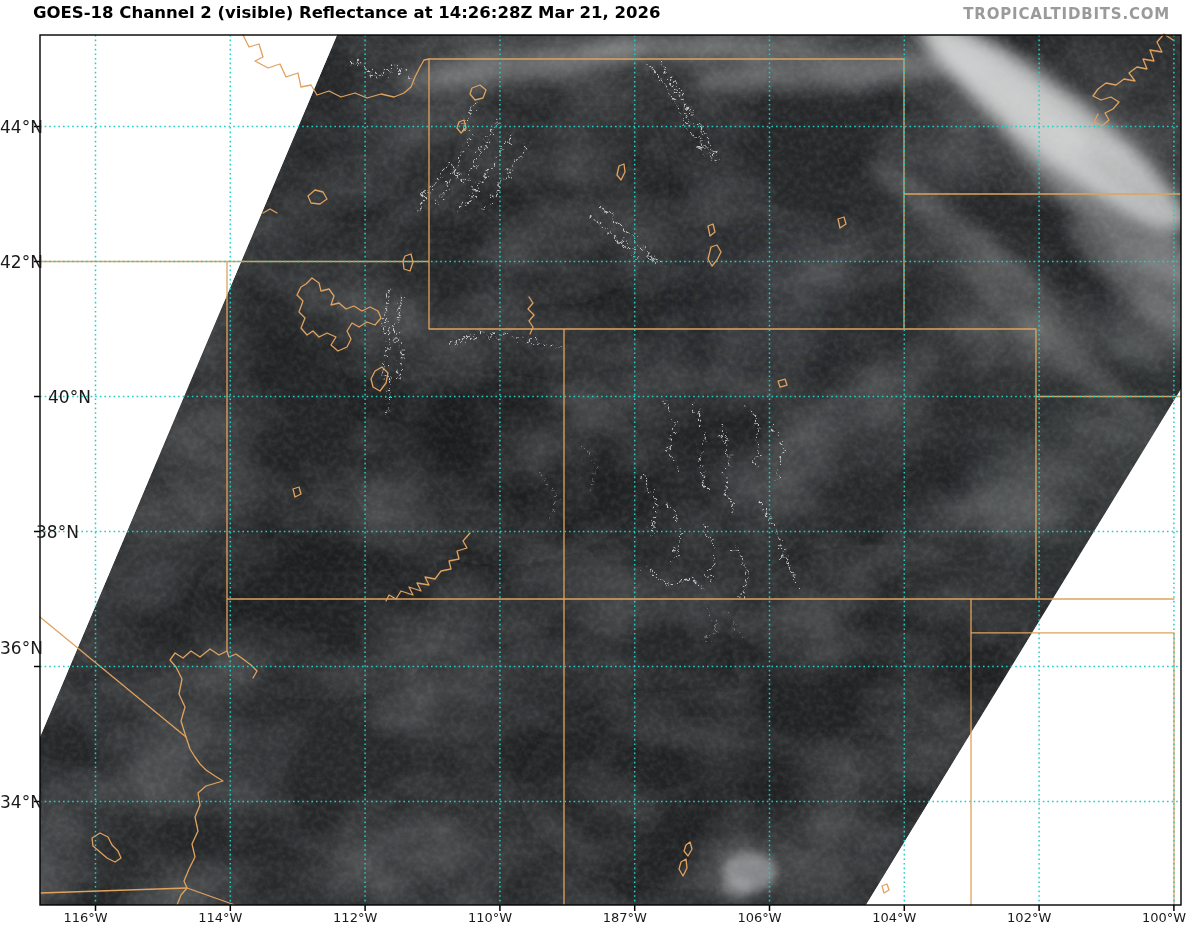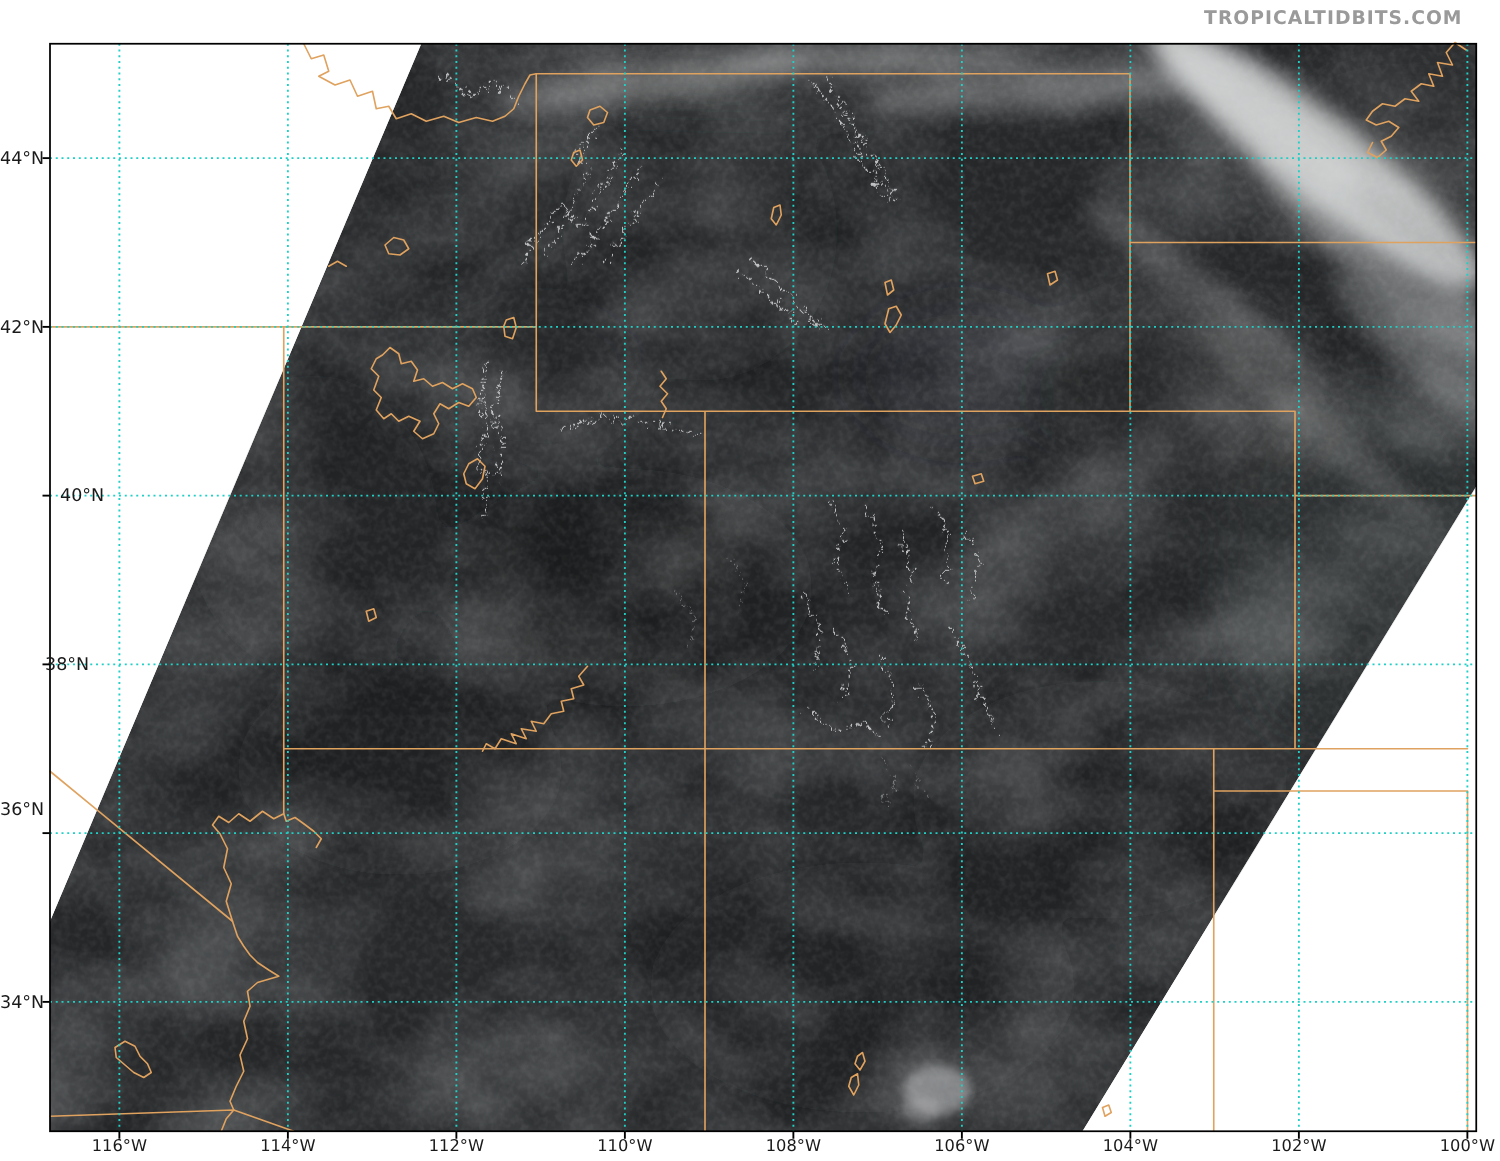--- a/index.html
+++ b/index.html
@@ -2,31 +2,32 @@
 <html style="--bg: #ffffff; --title-color: #000000; --wm-color: #9a9a9a; --tick-color: #1a1a1a;"><head>
 <meta charset="utf-8">
 <style>
   html,body{margin:0;padding:0;background:#ffffff;}
   .stage{position:relative;width:1200px;height:929px;background:var(--bg,#fff);
          font-family:"DejaVu Sans","Liberation Sans",sans-serif;overflow:hidden;}
   .title{position:absolute;left:33px;top:3px;font-size:16.5px;font-weight:bold;
          color:var(--title-color,#000);white-space:nowrap;}
   .watermark{position:absolute;right:30px;top:5px;font-size:15px;font-weight:bold;
          letter-spacing:.8px;color:var(--wm-color,#9a9a9a);white-space:nowrap;}
-  .lat-label{position:absolute;left:0;width:34px;text-align:right;font-size:14px;
+  .lat-label{position:absolute;left:0;width:34px;text-align:right;font-size:17px;
          color:var(--tick-color,#111);line-height:16px;}
-  .lon-label{position:absolute;width:64px;text-align:center;font-size:13px;
+  .lon-label{position:absolute;width:64px;text-align:left;font-size:13px;
          color:var(--tick-color,#111);line-height:16px;}
   svg{position:absolute;left:0;top:0;}
 </style>
 </head>
 <body>
 
 <div class="stage">
 
+  <div class="title">GOES-18 Channel 2 (visible) Reflectance at 14:26:28Z Mar 21, 2026</div>
   <div class="watermark">TROPICALTIDBITS.COM</div>
 
   <svg id="map-svg" width="1200" height="929" viewBox="0 0 1200 929">
     <defs>
       <clipPath id="swathClip">
         <path d="M337,35 L1181,35 L1181,389 L866,905 L40,905 L40,737 Z"></path>
       </clipPath>
       <filter id="fCoarse" x="-5%" y="-5%" width="110%" height="110%">
         <feTurbulence type="fractalNoise" baseFrequency="0.008 0.011" numOctaves="4" seed="11" result="t"></feTurbulence>
         <feColorMatrix in="t" type="matrix" values="0 0 0 0 0.78  0 0 0 0 0.80  0 0 0 0 0.80  0.9 0.3 0 0 -0.45"></feColorMatrix>
@@ -200,21 +201,21 @@
       </g>
 
     <rect id="frame" x="40" y="35" width="1141" height="870" fill="none" stroke="#000000" stroke-width="1.4"></rect>
   </svg>
 
   <div id="labels">
       <div class="lon-label" style="left: 63.5px; top: 910px;">116°W</div>
       <div class="lon-label" style="left: 198.3px; top: 910px;">114°W</div>
       <div class="lon-label" style="left: 333.1px; top: 910px;">112°W</div>
       <div class="lon-label" style="left: 467.9px; top: 910px;">110°W</div>
-      <div class="lon-label" style="left: 602.7px; top: 910px;">108°W</div>
+      <div class="lon-label" style="left: 602.7px; top: 910px;">187°W</div>
       <div class="lon-label" style="left: 737.5px; top: 910px;">106°W</div>
       <div class="lon-label" style="left: 872.3px; top: 910px;">104°W</div>
       <div class="lon-label" style="left: 1007.1px; top: 910px;">102°W</div>
       <div class="lon-label" style="left: 1141.9px; top: 910px;">100°W</div>
       <div class="lat-label" style="left: 0px; top: 118.5px;">44°N</div>
       <div class="lat-label" style="left: 0px; top: 253.5px;">42°N</div>
       <div class="lat-label" style="left: 0px; top: 388.5px; padding-left: 48px;">40°N</div>
       <div class="lat-label" style="left: 0px; top: 523.5px; padding-left: 36px;">38°N</div>
       <div class="lat-label" style="left: 0px; top: 640px;">36°N</div>
       <div class="lat-label" style="left: 0px; top: 793.5px;">34°N</div>

